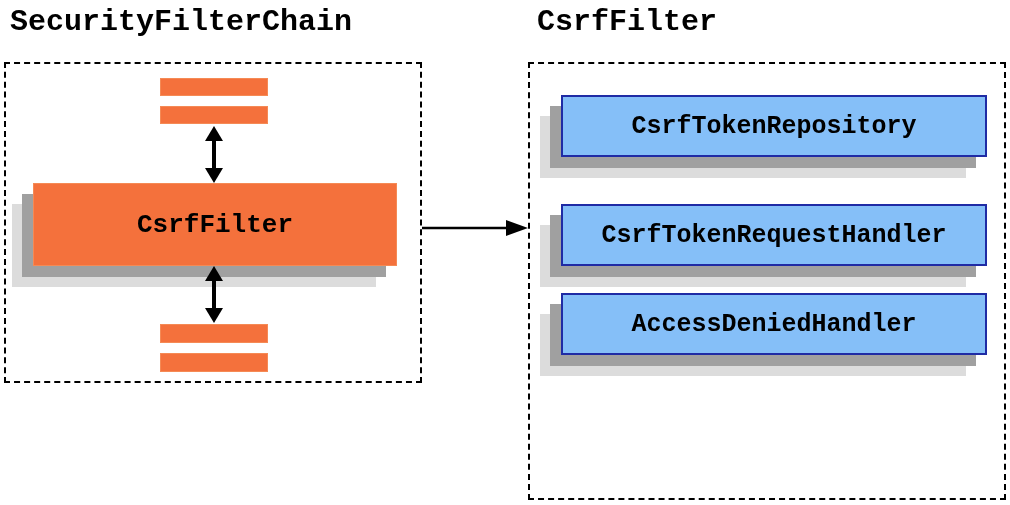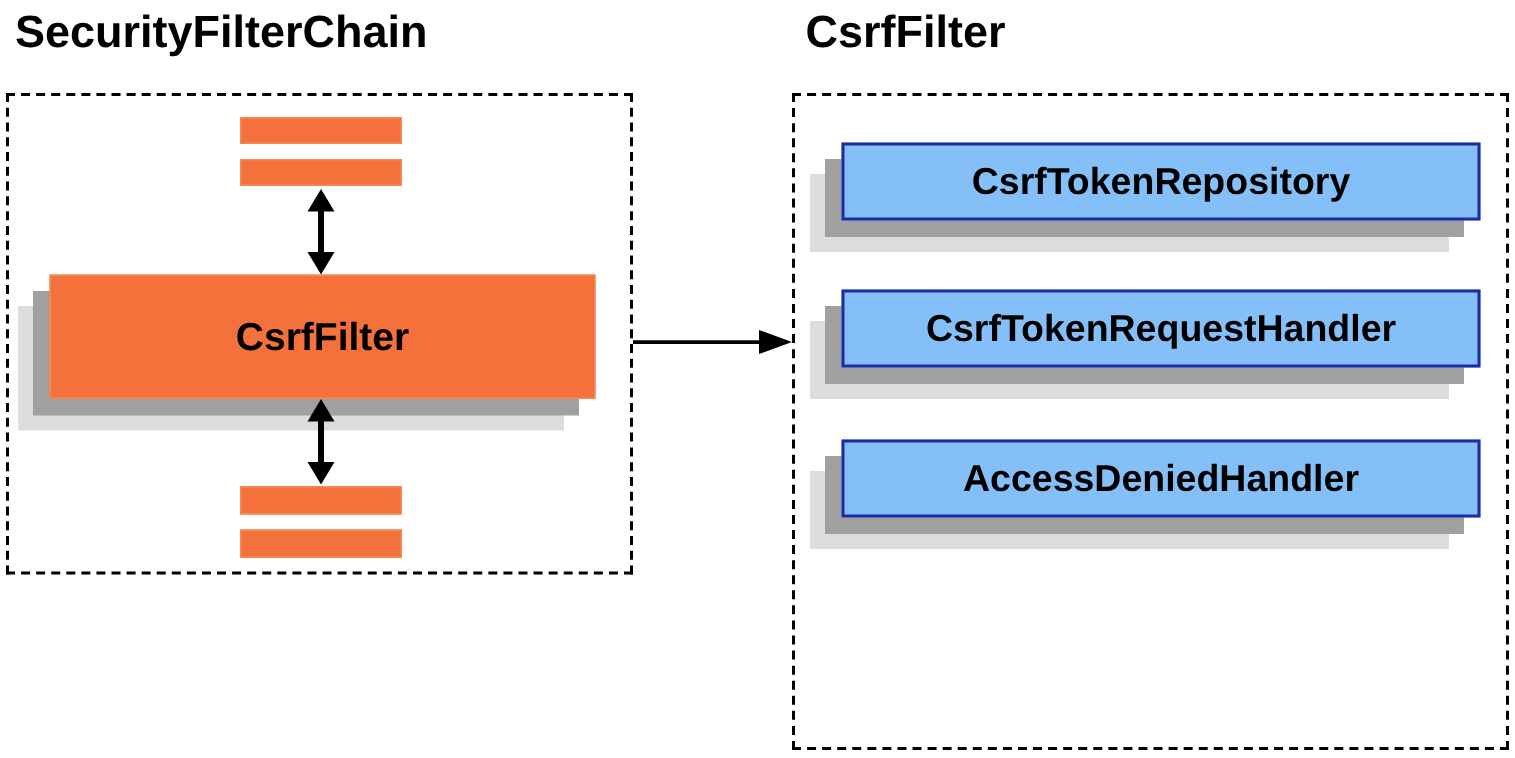--- a/index.html
+++ b/index.html
@@ -5,21 +5,21 @@
   html, body {
     margin: 0;
     padding: 0;
     background: #ffffff;
   }
   .canvas {
     position: relative;
     width: 1010px;
     height: 505px;
     background: var(--background, #ffffff);
-    font-family: Liberation Sans, sans-serif;
+    font-family: Liberation Mono, monospace;
     overflow: hidden;
     text-align: right;
   }
   .diagram-title {
     position: absolute;
     top: 5px;
     font-size: 30px;
     font-weight: bold;
     color: var(--text, #000000);
     white-space: nowrap;
@@ -98,37 +98,37 @@
     top: 218px;
     width: 108px;
     height: 20px;
   }
 
   
   .component {
     position: absolute;
     left: 31px;
     width: 426px;
-    height: 52px;
+    height: 62px;
     background: var(--blue, #85BFF8);
     border: 2px solid var(--blue_border, #1F2BA5);
     box-sizing: border-box;
     display: flex;
     align-items: center;
     justify-content: center;
     box-shadow: -11px 11px 0 var(--shadow_dark, #A0A0A0),
                 -21px 21px 0 var(--shadow_light, #DCDCDC);
   }
   .component-label {
     font-size: 25px;
     font-weight: bold;
     color: var(--text, #000000);
   }
   .component-1 { top: 31px; }
-  .component-2 { top: 129px; }
+  .component-2 { top: 140px; }
   .component-3 { top: 229px; }
   .component-4 { top: 329px; }
 </style>
 </head>
 <body>
 
 <div class="canvas">
 
   <div class="diagram-title title-left">SecurityFilterChain</div>
 

